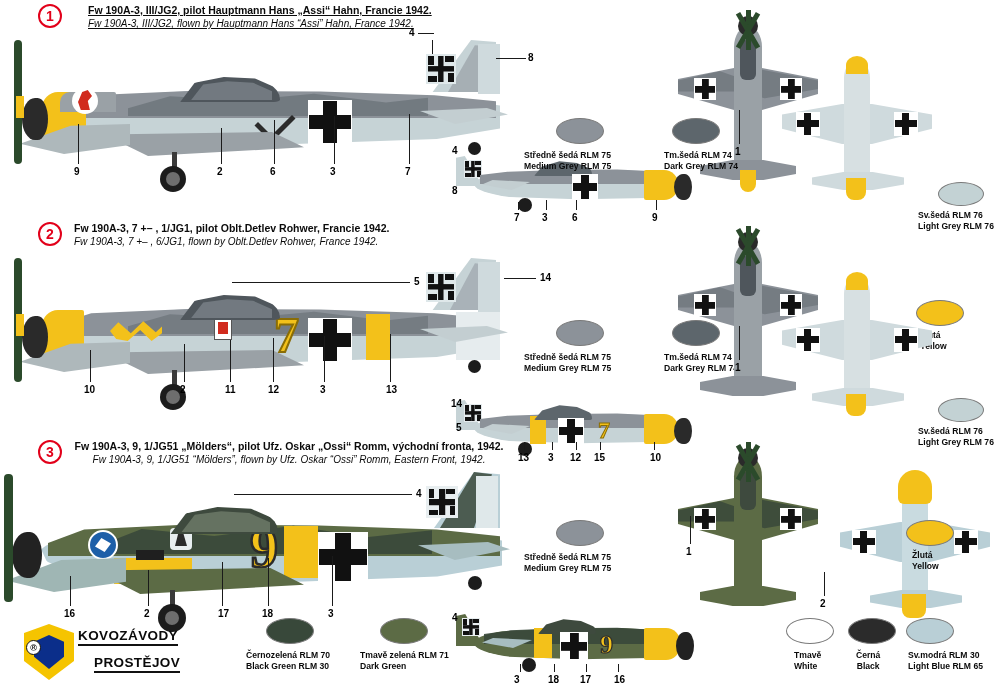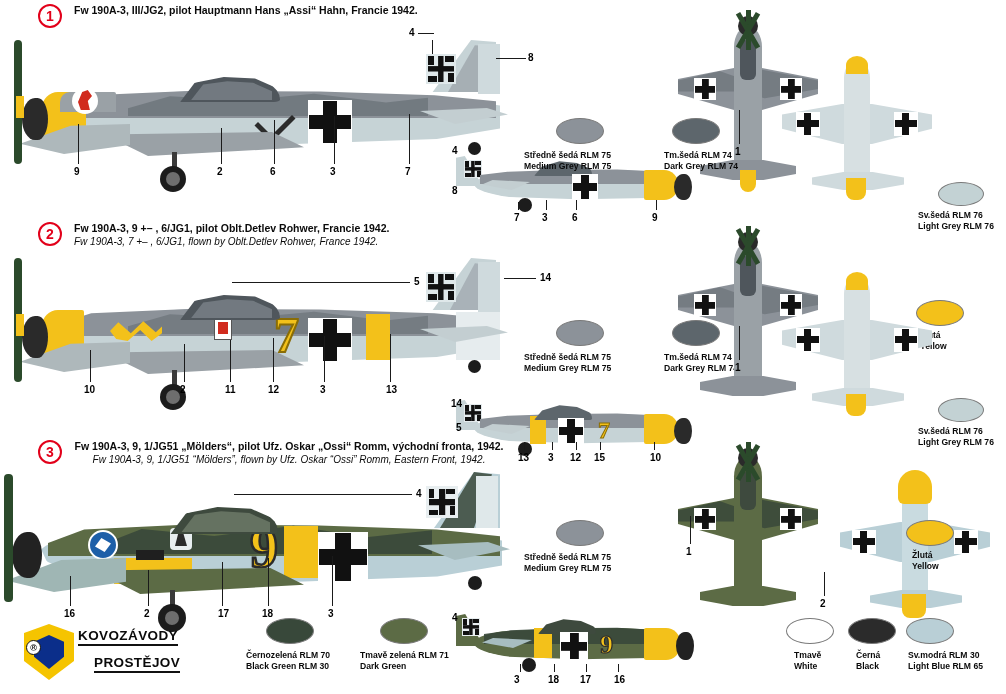--- a/index.html
+++ b/index.html
@@ -124,22 +124,23 @@
   .pv-wing { position:absolute; }
   .pv-tail { position:absolute; }
 </style>
 </head>
 <body>
 
 <div class="sheet">
 
 
   <div class="badge" style="left:38px; top:4px;">1</div>
-  <div class="cap" style="left:74px; top:4px;">
+  <div class="cap" style="left:88px; top:4px;text-decoration:underline;">
     <div class="cz">Fw 190A-3, III/JG2, pilot Hauptmann Hans „Assi“ Hahn, Francie 1942.</div>
+    <div class="en">Fw 190A-3, III/JG2, flown by Hauptmann Hans “Assi” Hahn, France 1942.</div>
   </div>
 
   <div class="plane" style="left:8px; top:36px; width:510px; height:130px;">
 
     <div class="tailfin" style="left:392px;top:4px;width:96px;height:52px;background:#c6d3d6;clip-path:polygon(34% 100%, 74% 0%, 100% 4%, 100% 100%);"></div>
     <div class="tailfin" style="left:392px;top:4px;width:96px;height:52px;background:#8c9299;opacity:.55;clip-path:polygon(50% 100%, 78% 10%, 96% 12%, 88% 100%);"></div>
 
     <div class="abs" style="left:470px;top:8px;width:22px;height:50px;background:#cfdadd;"></div>
 
     <div class="swastika" style="left:418px;top:18px;width:30px;height:30px;transform:rotate(0deg);background:#dfe8ea;">
@@ -280,21 +281,21 @@
     <div>Dark Grey RLM 74</div>
   </div>
   <div class="swatch e" style="left:938px;top:182px;width:46px;height:24px;background:#c3d2d4;"></div>
   <div class="sw-label" style="left:918px;top:210px;">
     <div>Sv.šedá RLM 76</div>
     <div>Light Grey RLM 76</div>
   </div>
 
   <div class="badge" style="left:38px; top:222px;">2</div>
   <div class="cap" style="left:74px; top:222px;">
-    <div class="cz">Fw 190A-3, 9 +– , 6/JG1, pilot Oblt.Detlev Rohwer, Francie 1942.</div>
+    <div class="cz">Fw 190A-3, 7 +– , 1/JG1, pilot Oblt.Detlev Rohwer, Francie 1942.</div>
     <div class="en">Fw 190A-3, 7 +– , 6/JG1, flown by Oblt.Detlev Rohwer, France 1942.</div>
   </div>
 
   <div class="plane" style="left:8px; top:254px; width:510px; height:130px;">
     <div class="tailfin" style="left:392px;top:4px;width:96px;height:52px;background:#c6d3d6;clip-path:polygon(34% 100%, 74% 0%, 100% 4%, 100% 100%);"></div>
     <div class="tailfin" style="left:392px;top:4px;width:96px;height:52px;background:#8c9299;opacity:.5;clip-path:polygon(52% 100%, 78% 10%, 96% 14%, 88% 100%);"></div>
     <div class="abs" style="left:470px;top:8px;width:22px;height:50px;background:#cfdadd;"></div>
     <div class="swastika" style="left:418px;top:18px;width:30px;height:30px;background:#dfe8ea;">
       <div class="sw-hooks">
         <i style="left:50%;top:8%;width:18%;height:84%;transform:translateX(-50%);"></i>
@@ -585,21 +586,21 @@
   <div class="sw-label" style="left:360px;top:650px;">
     <div>Tmavě zelená RLM 71</div>
     <div>Dark Green</div>
   </div>
   <div class="swatch e" style="left:786px;top:618px;width:48px;height:26px;background:#ffffff;"></div>
   <div class="sw-label" style="left:794px;top:650px;">
     <div>Tmavě</div>
     <div>White</div>
   </div>
   <div class="swatch e" style="left:848px;top:618px;width:48px;height:26px;background:#2b2b2b;"></div>
-  <div class="sw-label" style="left:856px;top:650px;">
+  <div class="sw-label" style="left:856px;top:650px;text-align:center;">
     <div>Černá</div>
     <div>Black</div>
   </div>
   <div class="swatch e" style="left:906px;top:618px;width:48px;height:26px;background:#b9cfd6;"></div>
   <div class="sw-label" style="left:908px;top:650px;">
     <div>Sv.modrá RLM 30</div>
     <div>Light Blue RLM 65</div>
   </div>
 
   <div class="logo">

